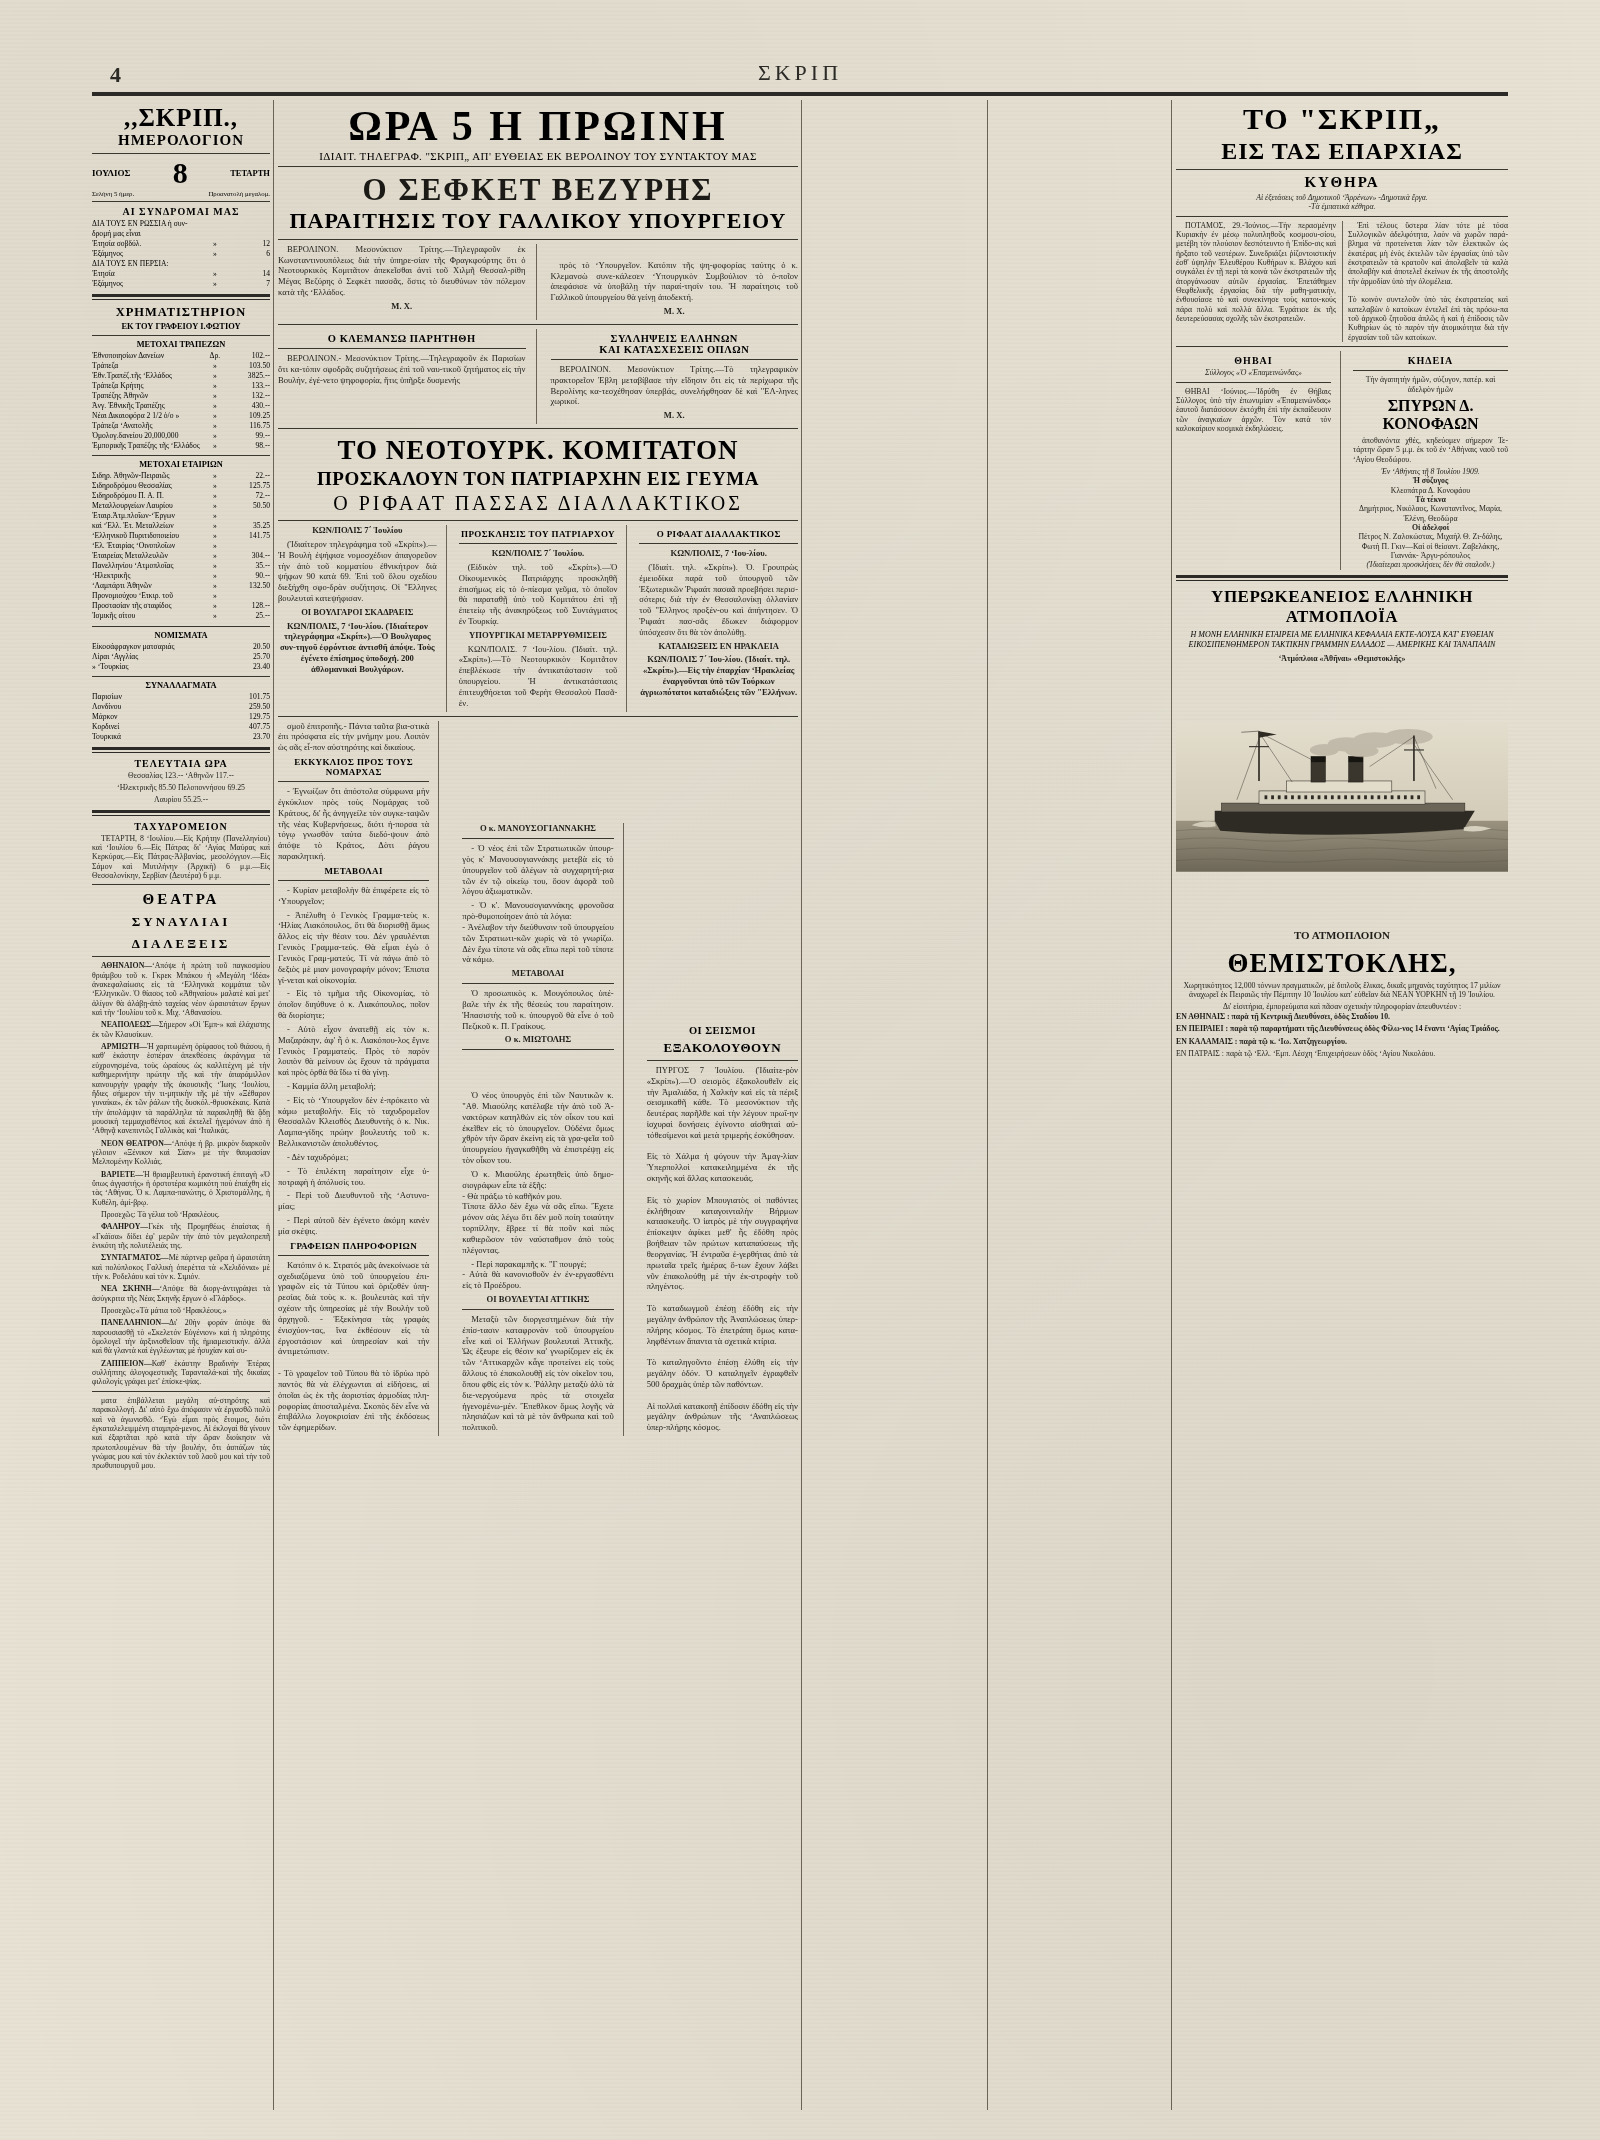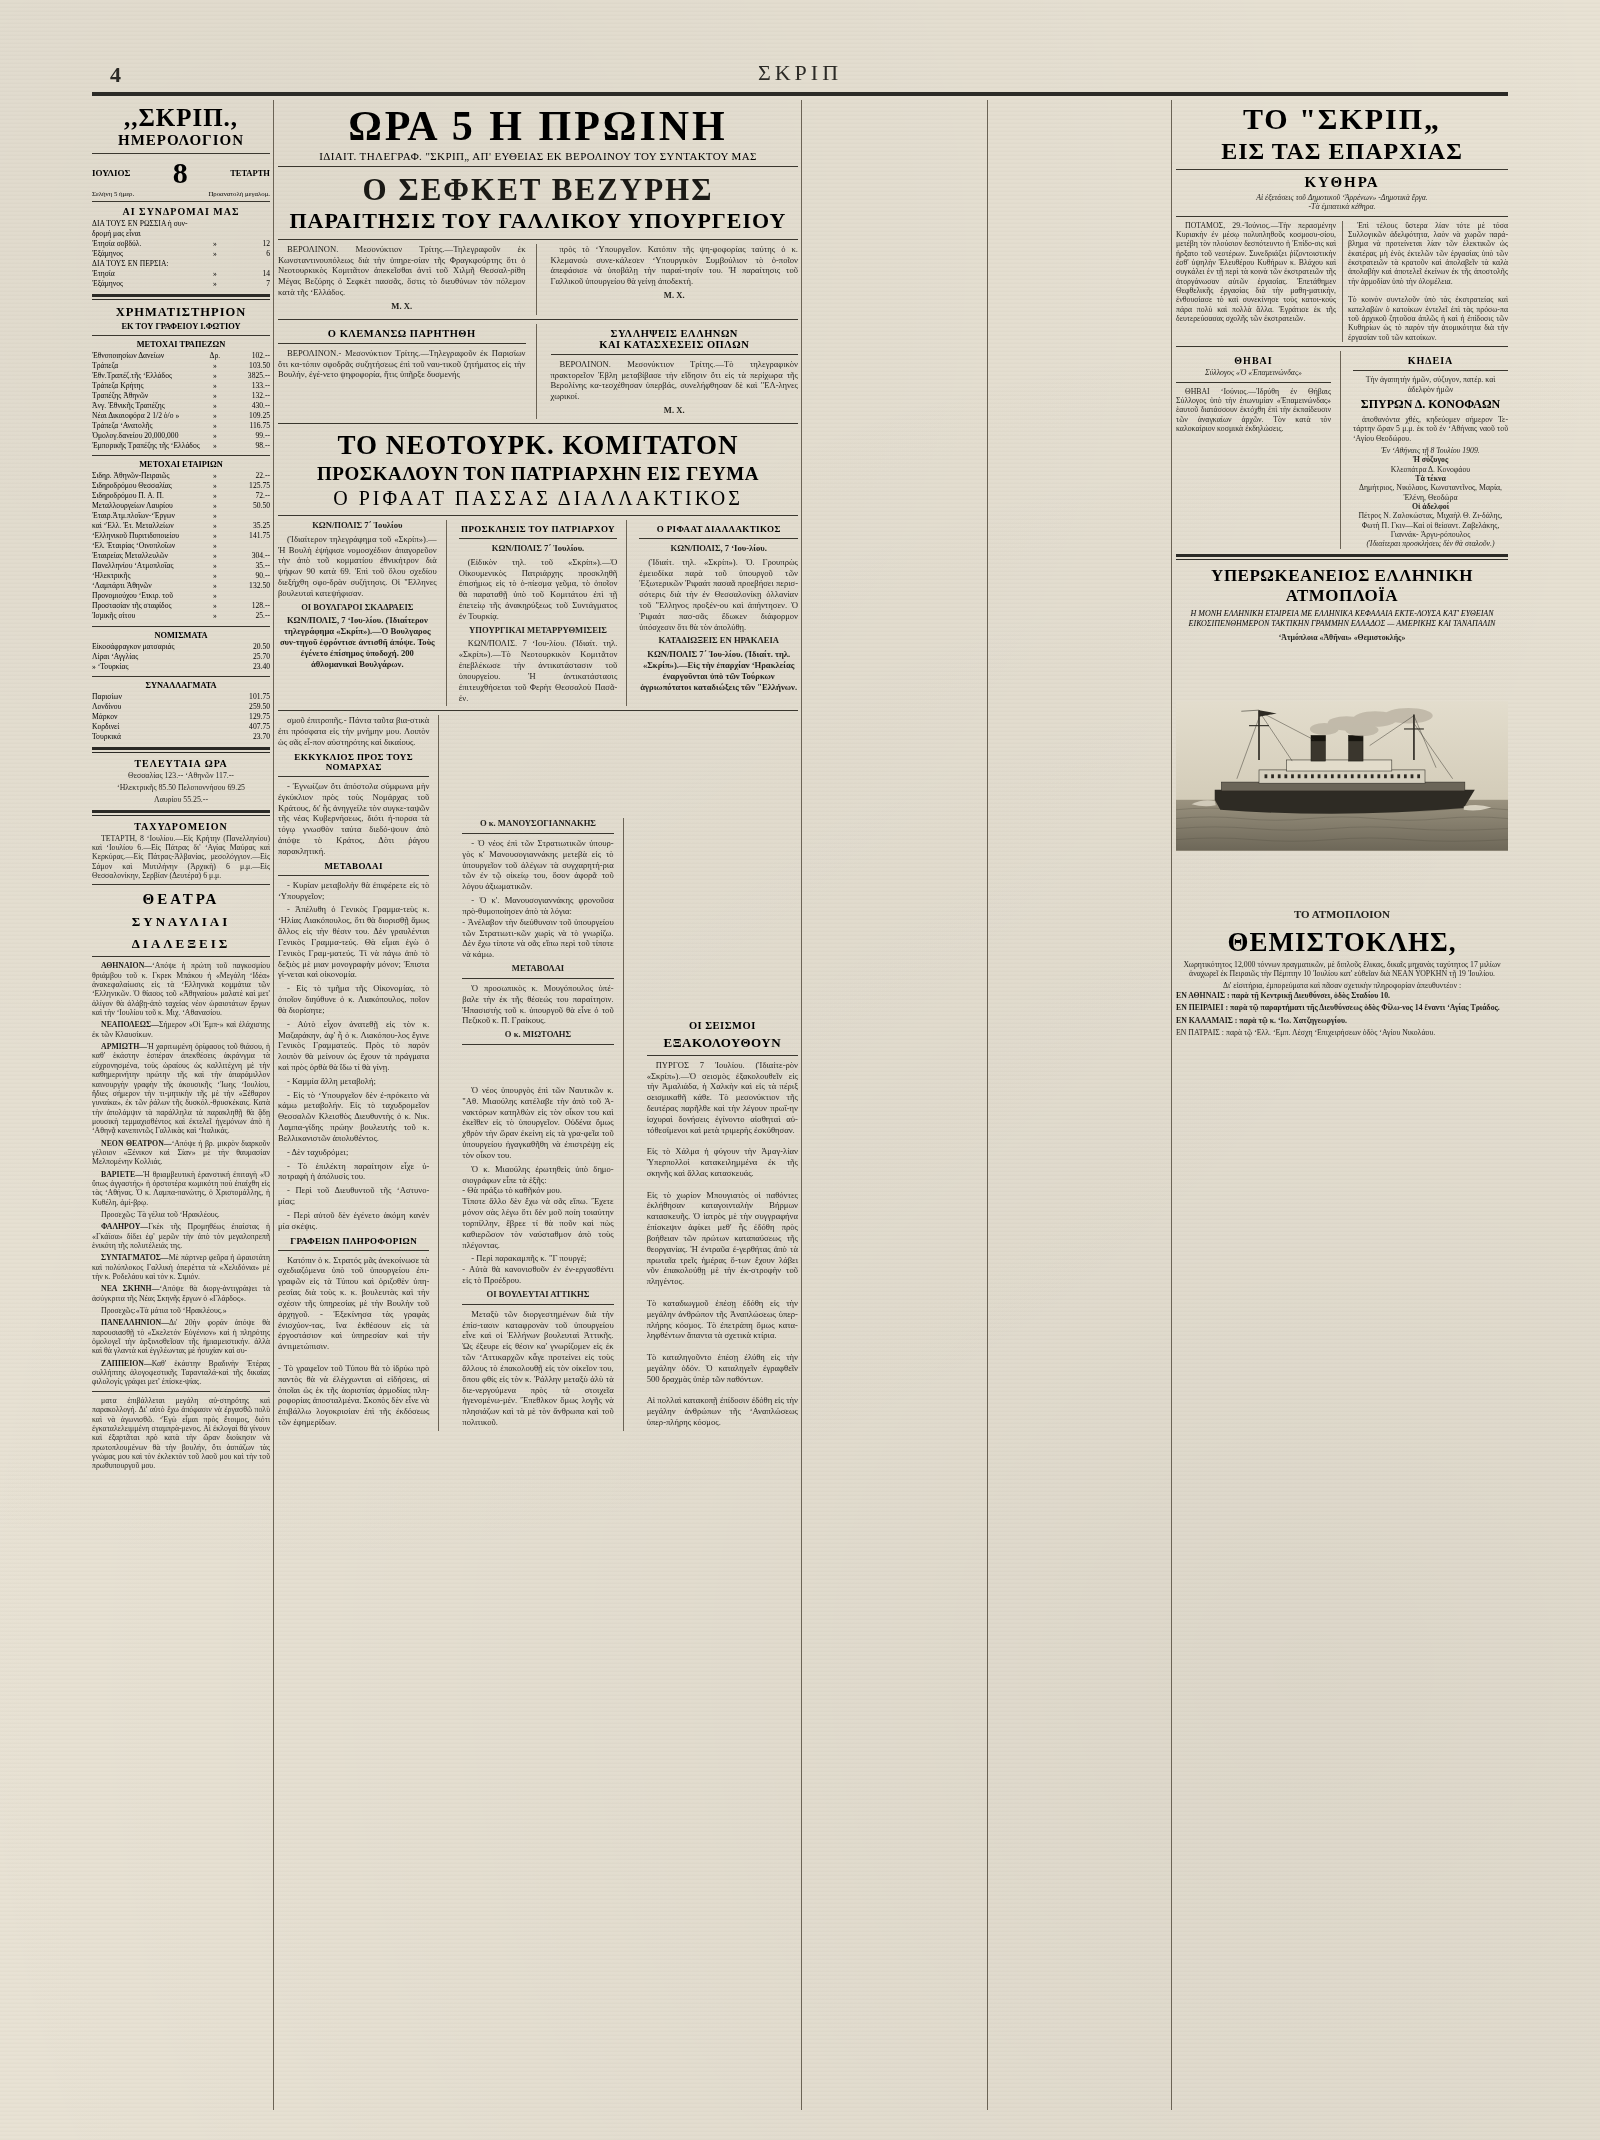--- a/index.html
+++ b/index.html
@@ -388,21 +388,21 @@
       <div class="h-par">ΠΑΡΑΙΤΗΣΙΣ ΤΟΥ ΓΑΛΛΙΚΟΥ ΥΠΟΥΡΓΕΙΟΥ</div>
       <div class="hairline"></div>
 
       <div style="display:flex;gap:14px;">
         <div style="flex:1;border-right:1px solid #6b6355;padding-right:10px;">
           <div class="body">
               <p>ΒΕΡΟΛΙΝΟΝ. Μεσονύκτιον Τρίτης.—Τηλεγραφοῦν ἐκ Κωνσταντινουπόλεως διὰ τὴν ὑπηρε-σίαν τῆς Φραγκφούρτης ὅτι ὁ Νεοτουρκικὸς Κομιτᾶτον ἀπεκεῖσθαι ἀντὶ τοῦ Χιλμῆ Θεσσαλ-ρίθη Μέγας Βεζύρης ὁ Σεφκὲτ πασσᾶς, ὅστις τὸ διευθύνων τὸν πόλεμον κατὰ τῆς ‘Ελλάδος.</p>
           <p class="ctr lead">M. X.</p>
             </div>
         </div>
-        <div style="flex:1;">
+        <div style="flex:1;margin-top:16px;">
           <div class="body">
               <p>πρὸς τὸ ‘Υπουργεῖον. Κατόπιν τῆς ψη-φοφορίας ταύτης ὁ κ. Κλεμανσὼ συνε-κάλεσεν ‘Υπουργικὸν Συμβούλιον τὸ ὁ-ποῖον ἀπεφάσισε νὰ ὑποβάλῃ τὴν παραί-τησίν του. Ἡ παραίτησις τοῦ Γαλλικοῦ ὑπουργείου θὰ γείνῃ ἀποδεκτή.</p>
           <p class="ctr lead">M. X.</p>
             </div>
         </div>
       </div>
       <div class="hairline"></div>
 
       <div style="display:flex;gap:14px;">
         <div style="flex:1;border-right:1px solid #6b6355;padding-right:10px;">
@@ -567,21 +567,21 @@
           <div class="body tiny ctr" style="font-style:italic">Σύλλογος «Ὁ «Ἐπαμεινώνδας»</div>
           <div class="hairline"></div>
           <div class="body tiny">
               <p>ΘΗΒΑΙ ‘Ιούνιος.—Ἱδρύθη ἐν Θήβαις Σύλλογος ὑπὸ τὴν ἐπωνυμίαν «Ἐπαμεινώνδας» ἑαυτοῦ διατάσσουν ἐκτόχθη ἐπὶ τὴν ἐκπαίδευσιν τῶν ἀναγκαίων ἀρχῶν. Τὸν κατὰ τὸν καλοκαίριον κοσμικὰ ἐκδηλώσεις.</p>
             </div>
         </div>
         <div style="flex:1;">
           <div class="sect-sm">ΚΗΔΕΙΑ</div>
           <div class="hairline"></div>
           <div class="body tiny ctr">Τὴν ἀγαπητὴν ἡμῶν, σύζυγον, πατέρ. καὶ ἀδελφὸν ἡμῶν</div>
-          <div class="ctr" style="font-size:12px;font-weight:bold;margin:3px 0;">ΣΠΥΡΩΝ Δ. ΚΟΝΟΦΑΩΝ</div>
+          <div class="ctr" style="font-size:16px;font-weight:bold;margin:3px 0;">ΣΠΥΡΩΝ Δ. ΚΟΝΟΦΑΩΝ</div>
           <div class="body tiny">
               <p>ἀποθανόντα χθές, κηδεύομεν σήμερον Τε-τάρτην ὥραν 5 μ.μ. ἐκ τοῦ ἐν ‘Αθήναις ναοῦ τοῦ ‘Αγίου Θεοδώρου.</p>
             </div>
           <div class="body tiny ctr" style="font-style:italic">Ἐν ‘Αθήναις τῇ 8 Ἰουλίου 1909.</div>
           <div class="body tiny ctr" style="font-weight:bold">Ἡ σύζυγος</div>
           <div class="body tiny ctr">Κλεοπάτρα Δ. Κονοφάου</div>
           <div class="body tiny ctr" style="font-weight:bold">Τὰ τέκνα</div>
           <div class="body tiny ctr">Δημήτριος, Νικόλαος, Κωνσταντῖνος, Μαρία, Ἐλένη, Θεοδώρα</div>
           <div class="body tiny ctr" style="font-weight:bold">Οἱ ἀδελφοί</div>
           <div class="body tiny ctr">Πέτρος Ν. Ζαλοκώστας, Μιχαὴλ Θ. Ζι-δάλης, Φωτὴ Π. Γκιν—Καὶ οἱ θείσαντ. Ζαβελάκης, Γιαννάκ- Ἀργυ-ρόπουλος</div>

